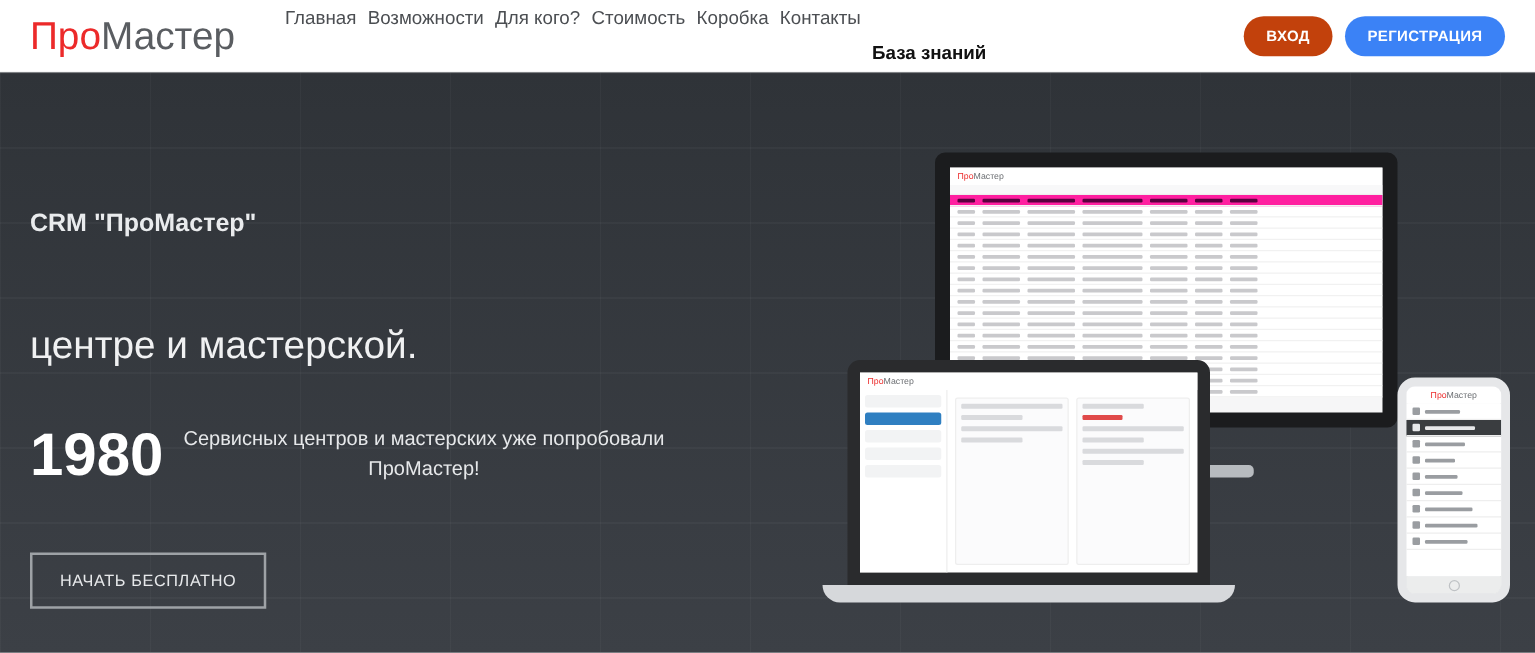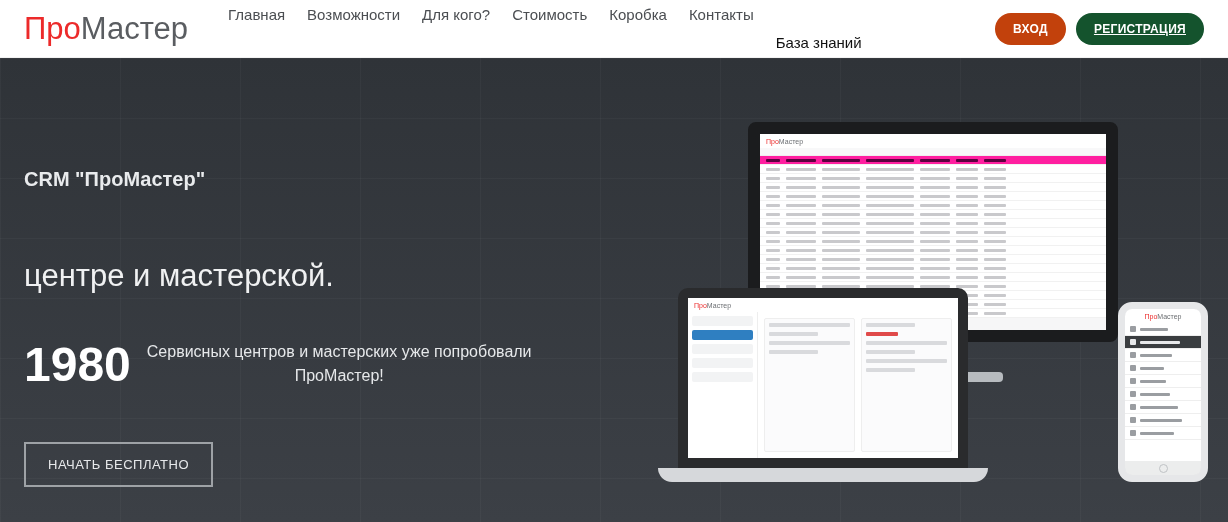--- a/index.html
+++ b/index.html
@@ -14,41 +14,41 @@
       background: #fff;
       border-bottom: 1px solid rgba(0,0,0,0.05);
     }
     .logo {
       font-size: 31px;
       font-weight: 400;
       margin-right: 40px;
     }
     .logo .pro { color: #ec2a2a; font-weight: 400; }
     .logo .master { color: #5a5d61; font-weight: 400; }
-    .nav { display: flex; gap: 22px; flex: 1; }
+    .nav { display: flex; gap: 9px; flex: 1; }
     .nav a {
       text-decoration: none;
       color: #4b4e52;
       font-size: 15px;
       cursor: pointer;
     }
-    .nav a.active { color: #111; font-weight: normal; margin-top: 28px; }
+    .nav a.active { color: #111; font-weight: bold; margin-top: 28px; }
     .auth { display: flex; gap: 10px; }
     .btn-pill {
       border: none;
       border-radius: 18px;
       padding: 9px 18px;
       font-size: 12px;
       font-weight: bold;
       color: #fff;
       cursor: pointer;
       letter-spacing: 0.3px;
     }
     .btn-login { background: #c2410c; }
-    .btn-register { background: #14532d; text-decoration: underline; }
+    .btn-register { background: #3b82f6; }
 
     
     .hero {
       position: relative;
       height: 464px;
       background: #3a3f44;
       color: #fff;
       overflow: hidden;
     }
     .hero-bg {

